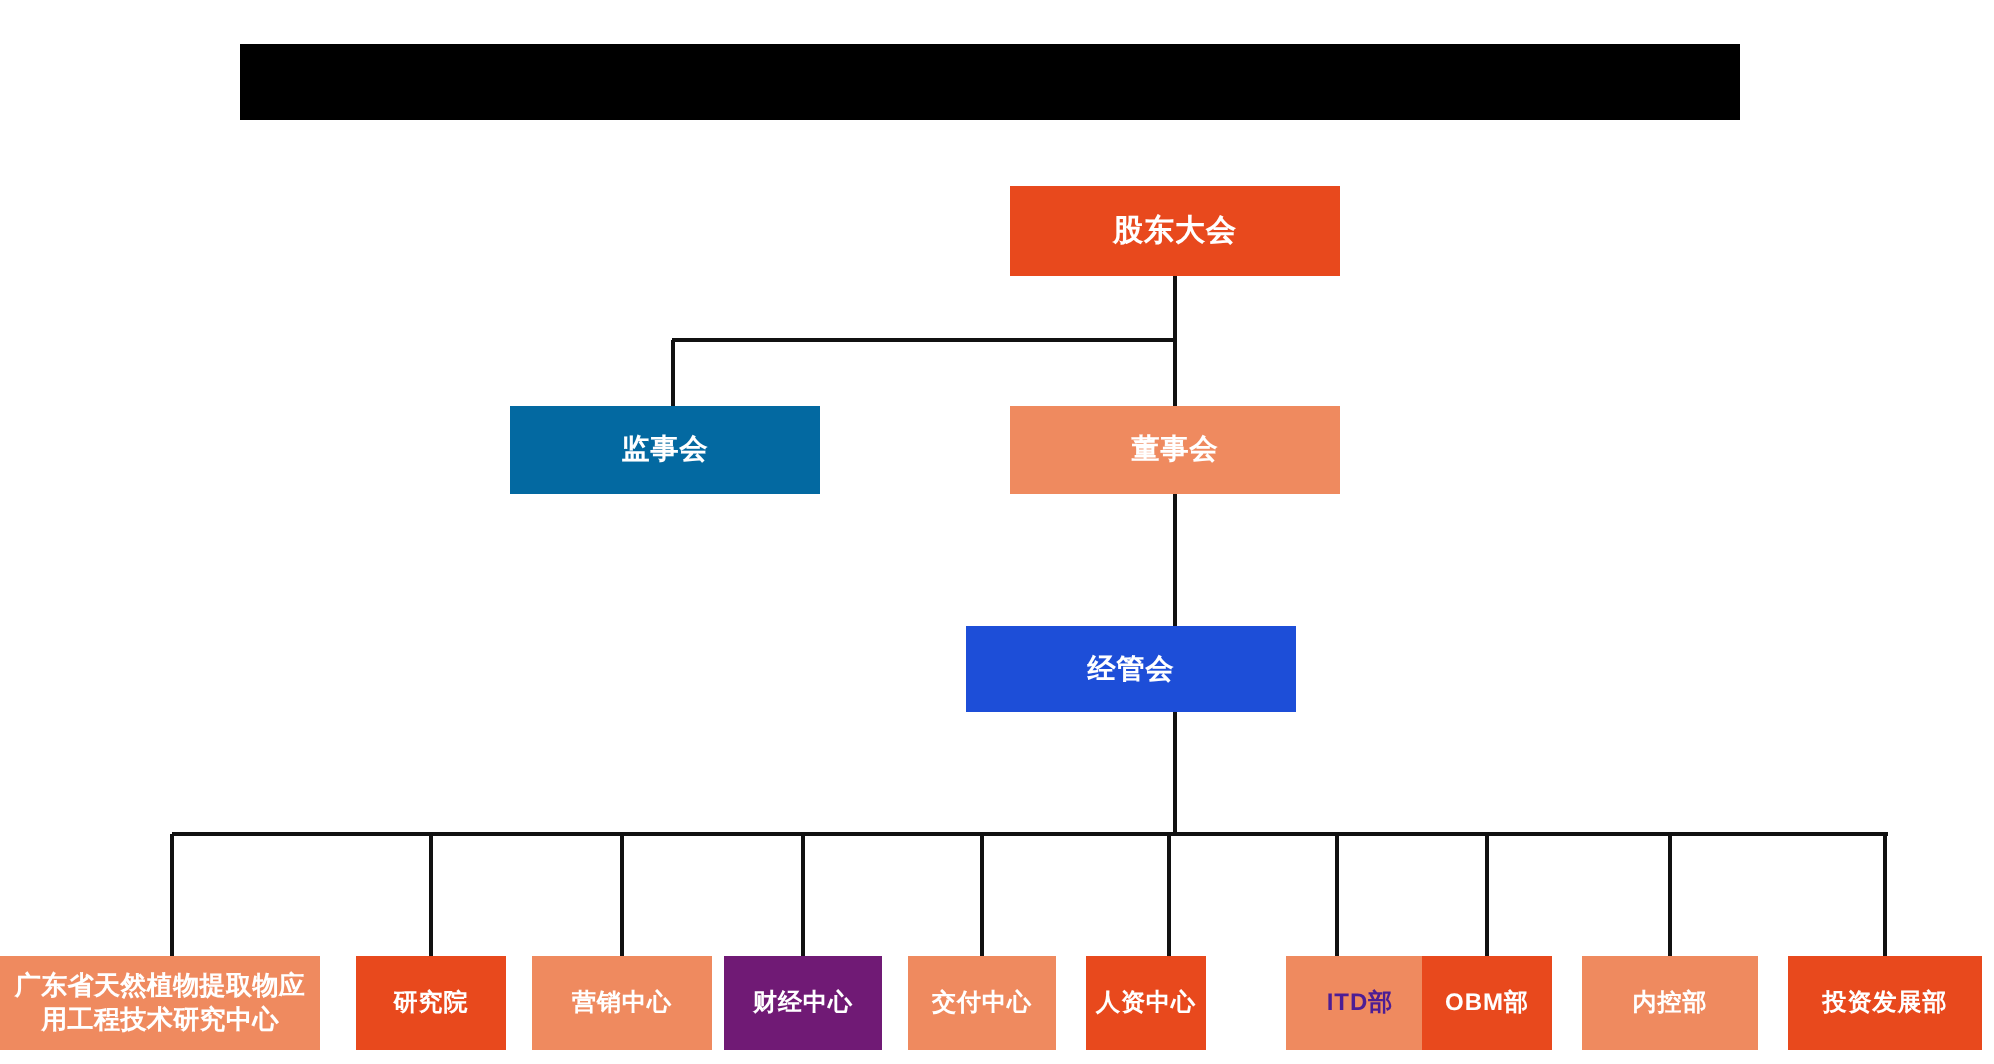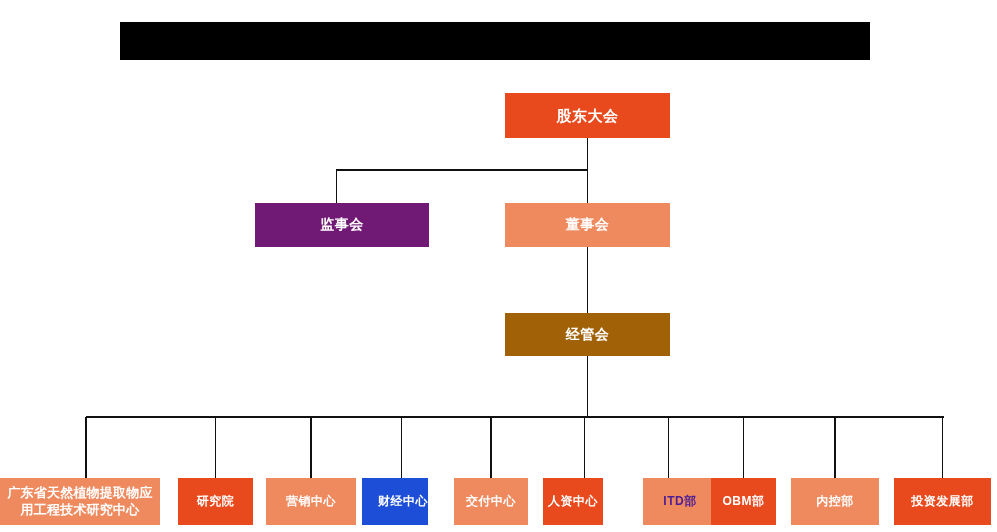--- a/index.html
+++ b/index.html
@@ -91,40 +91,40 @@
         <line x1="743.5" y1="417" x2="743.5" y2="478"></line>
         <line x1="835" y1="417" x2="835" y2="478"></line>
         <line x1="942.5" y1="417" x2="942.5" y2="478"></line>
       </g>
   </svg>
 
   <div id="node-layer">
       <div class="node tone-dark size-lg" style="left: 505px; top: 93px; width: 165px; height: 45px; background: rgb(232, 73, 29); color: rgb(255, 255, 255);">
         <span class="node-label">股东大会</span>
       </div>
-      <div class="node tone-dark size-md" style="left: 255px; top: 203px; width: 174px; height: 44px; background: #701a75; color: rgb(255, 255, 255);">
+      <div class="node tone-dark size-md" style="left: 255px; top: 203px; width: 155px; height: 44px; background: #0369a1; color: rgb(255, 255, 255);">
         <span class="node-label">监事会</span>
       </div>
       <div class="node tone-light size-md" style="left: 505px; top: 203px; width: 165px; height: 44px; background: rgb(239, 138, 95); color: rgb(255, 255, 255);">
         <span class="node-label">董事会</span>
       </div>
-      <div class="node tone-dark size-md" style="left: 505px; top: 313px; width: 165px; height: 43px; background: #a16207; color: rgb(255, 255, 255);">
+      <div class="node tone-dark size-md" style="left: 483px; top: 313px; width: 165px; height: 43px; background: #1d4ed8; color: rgb(255, 255, 255);">
         <span class="node-label">经管会</span>
       </div>
       <div class="node tone-light size-xs" style="left: 0px; top: 478px; width: 160px; height: 47px; background: rgb(239, 138, 95); color: rgb(255, 255, 255);">
         <span class="node-label">广东省天然植物提取物应
 用工程技术研究中心</span>
       </div>
       <div class="node tone-dark size-sm" style="left: 178px; top: 478px; width: 75px; height: 47px; background: rgb(232, 73, 29); color: rgb(255, 255, 255);">
         <span class="node-label">研究院</span>
       </div>
       <div class="node tone-light size-sm" style="left: 266px; top: 478px; width: 90px; height: 47px; background: rgb(239, 138, 95); color: rgb(255, 255, 255);">
         <span class="node-label">营销中心</span>
       </div>
-      <div class="node tone-dark size-sm" style="left: 362px; top: 478px; width: 66px; height: 47px; background: #1d4ed8; color: rgb(255, 255, 255); text-align: right;">
+      <div class="node tone-dark size-sm" style="left: 362px; top: 478px; width: 79px; height: 47px; background: #701a75; color: rgb(255, 255, 255);">
         <span class="node-label">财经中心</span>
       </div>
       <div class="node tone-light size-sm" style="left: 454px; top: 478px; width: 74px; height: 47px; background: rgb(239, 138, 95); color: rgb(255, 255, 255);">
         <span class="node-label">交付中心</span>
       </div>
       <div class="node tone-dark size-sm" style="left: 543px; top: 478px; width: 60px; height: 47px; background: rgb(232, 73, 29); color: rgb(255, 255, 255);">
         <span class="node-label">人资中心</span>
       </div>
       <div class="node tone-light size-sm" style="left: 643px; top: 478px; width: 74px; height: 47px; background: rgb(239, 138, 95); color: #4c1d95;">
         <span class="node-label">ITD部</span>

